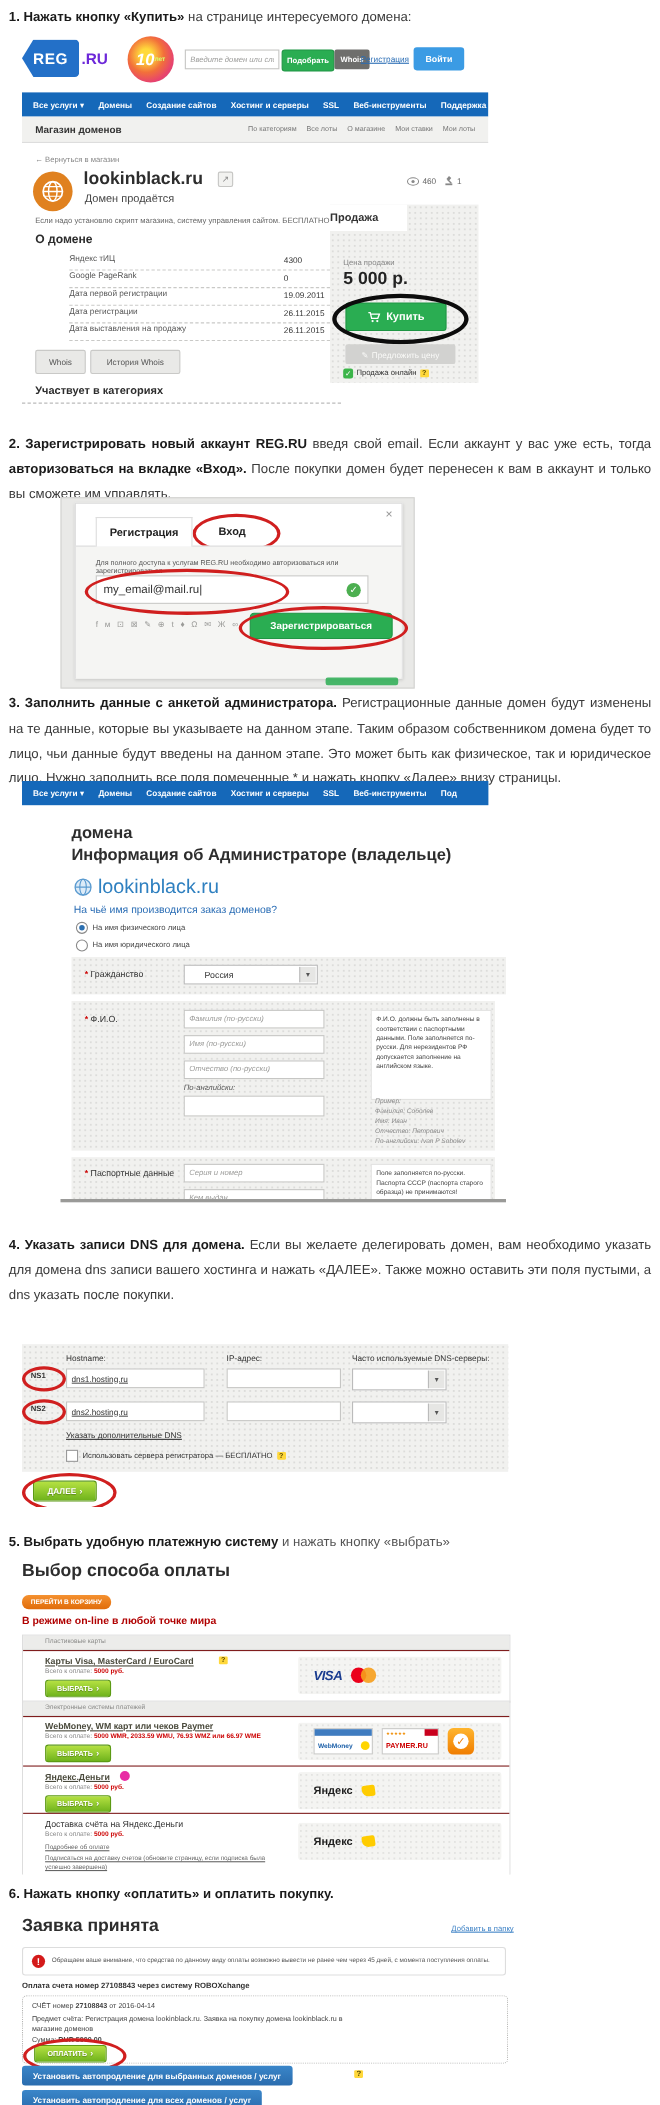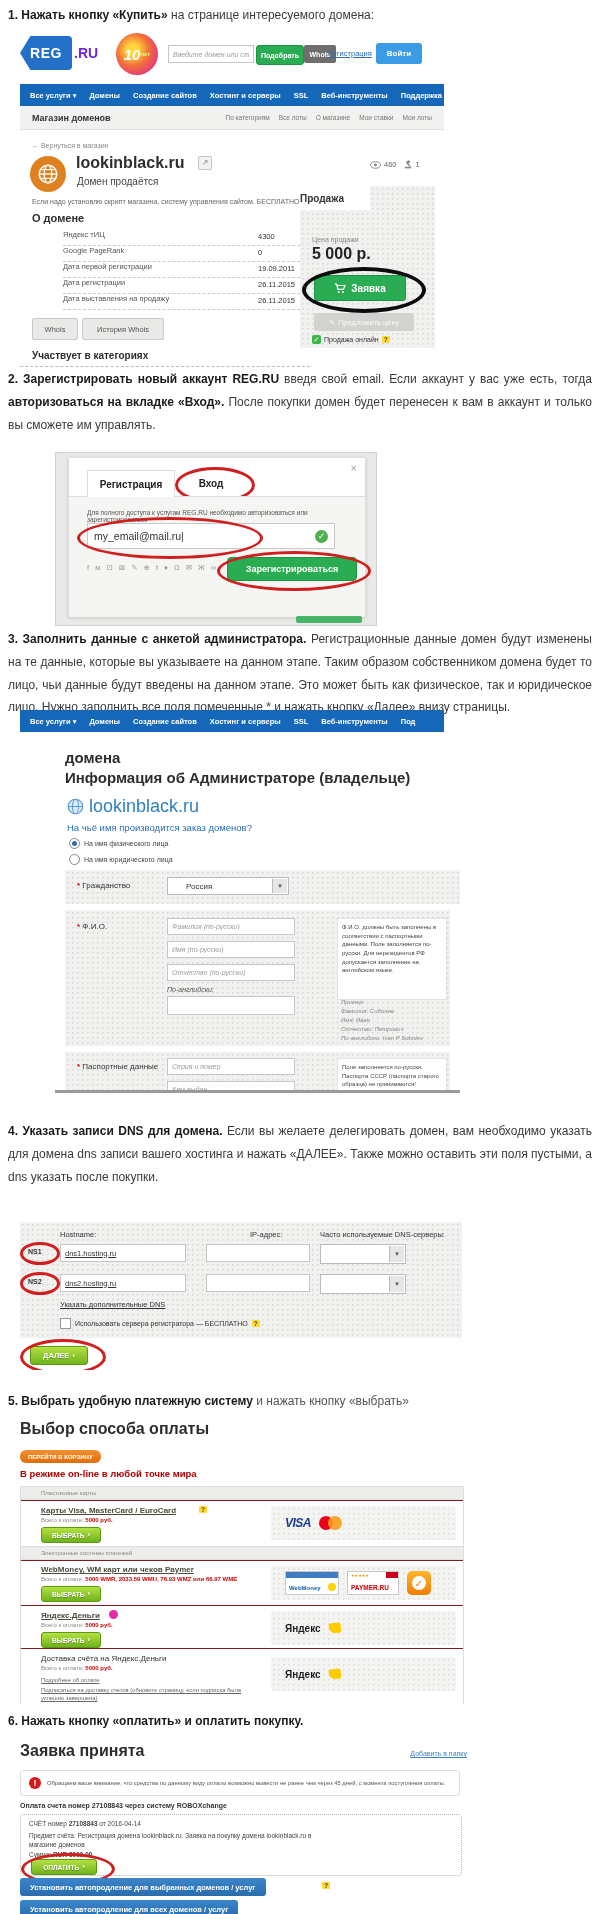--- a/index.html
+++ b/index.html
@@ -138,38 +138,38 @@
         <span>Продажа</span>
       </div>
     <span class="abs" style="left:12px;top:50px;font-size:7px;color:#888;">Цена продажи</span>
     <span class="abs" style="left:12px;top:59px;font-size:16px;font-weight:bold;color:#222;">5 000 р.</span>
     <div class="abs gbtn" style="left:14px;top:89px;width:90px;height:24px;font-size:10px;gap:5px;">
       <svg width="12" height="11" viewBox="0 0 14 12">
           <path d="M1 1h2l1.5 6h6.5l1.8-4.5H4" fill="none" stroke="#fff" stroke-width="1.4"></path>
           <circle cx="5.5" cy="10" r="1.2" fill="#fff"></circle>
           <circle cx="10.5" cy="10" r="1.2" fill="#fff"></circle>
         </svg>
-      <span>Заявка</span>
+      <span>Купить</span>
     </div>
     <div class="bell" style="left:2px;top:81px;width:116px;height:38px;"></div>
     <div class="abs" style="left:14px;top:127px;width:100px;height:18px;background:#d2d2d0;border-radius:2px;color:#fafaf8;font-size:7.5px;display:flex;align-items:center;justify-content:center;gap:3px;">
         <span>✎</span>
         <span>Предложить цену</span>
       </div>
     <span class="abs" style="left:12px;top:149px;display:flex;align-items:center;gap:3px;font-size:7px;color:#333;">
       <span style="display:inline-flex;width:9px;height:9px;background:#3cb54a;border-radius:2px;color:#fff;font-size:7px;align-items:center;justify-content:center;">
           <span>✓</span>
         </span>
       <span>Продажа онлайн</span>
       <span class="badge" style="font-size:6.5px;"><span>?</span></span>
     </span>
   </div>
 </div>
 
-<div class="p" style="top:368px;"><b>2. Зарегистрировать новый аккаунт REG.RU</b><span> введя свой email. Если аккаунт у вас уже есть, тогда </span><b>авторизоваться на вкладке «Вход».</b><span> После покупки домен будет перенесен к вам в аккаунт и только вы сможете им управлять.</span></div>
+<div class="p" style="top:392px;"><b>2. Зарегистрировать новый аккаунт REG.RU</b><span> введя свой email. Если аккаунт у вас уже есть, тогда </span><b>авторизоваться на вкладке «Вход».</b><span> После покупки домен будет перенесен к вам в аккаунт и только вы сможете им управлять.</span></div>
 
 <div class="shot" style="left:55px;top:452px;width:320px;height:172px;background:#e9e9e7;border:1px solid #d2d2d0;">
   <div class="abs" style="left:12px;top:4px;width:296px;height:158px;background:#fff;border:1px solid #ddd;box-shadow:0 1px 3px rgba(0,0,0,.15);">
     <span class="abs" style="right:8px;top:4px;font-size:11px;color:#999;"><span>×</span></span>
     <div class="abs" style="left:18px;top:12px;width:86px;height:26px;background:#fff;border:1px solid #ddd;border-bottom:none;display:flex;align-items:center;justify-content:center;font-weight:bold;font-size:10px;color:#222;z-index:2;">
         <span>Регистрация</span>
       </div>
     <div class="abs" style="left:112px;top:12px;width:60px;height:26px;display:flex;align-items:center;justify-content:center;font-weight:bold;font-size:10px;color:#222;">
         <span>Вход</span>
       </div>
@@ -264,21 +264,21 @@
       <div class="exline">По-английски: Ivan P Sobolev</div>
     </div>
   </div>
 </div>
 
 <div class="p" style="top:1120px;"><b>4. Указать записи DNS для домена.</b><span> Если вы желаете делегировать домен, вам необходимо указать для домена dns записи вашего хостинга и нажать «ДАЛЕЕ». Также можно оставить эти поля пустыми, а dns указать после покупки.</span></div>
 
 <div class="shot" style="left:20px;top:1218px;width:455px;height:152px;">
   <div class="abs dotted" style="left:0;top:4px;width:442px;height:116px;">
     <span class="abs" style="left:40px;top:8px;font-size:7.5px;color:#333;">Hostname:</span>
-    <span class="abs" style="left:186px;top:8px;font-size:7.5px;color:#333;margin-left:44px;">IP-адрес:</span>
+    <span class="abs" style="left:186px;top:8px;font-size:7.5px;color:#333;">IP-адрес:</span>
     <span class="abs" style="left:300px;top:8px;font-size:7.5px;color:#333;">Часто используемые DNS-серверы:</span>
 
     <span class="abs" style="left:8px;top:26px;font-size:7px;font-weight:bold;color:#333;">NS1</span>
     <div class="rell" style="left:0px;top:20px;width:34px;height:17px;"></div>
     <input class="inp" style="left: 40px; top: 22px; width: 126px; height: 18px; font-size: 7.5px; text-decoration: underline;" value="dns1.hosting.ru">
     <input class="inp" style="left: 186px; top: 22px; width: 104px; height: 18px; font-size: 7.5px;">
     <div class="abs" style="left:300px;top:22px;width:84px;height:18px;background:#fff;border:1px solid #bbb;">
         <span class="dropsq">
           <span>▾</span>
         </span>

